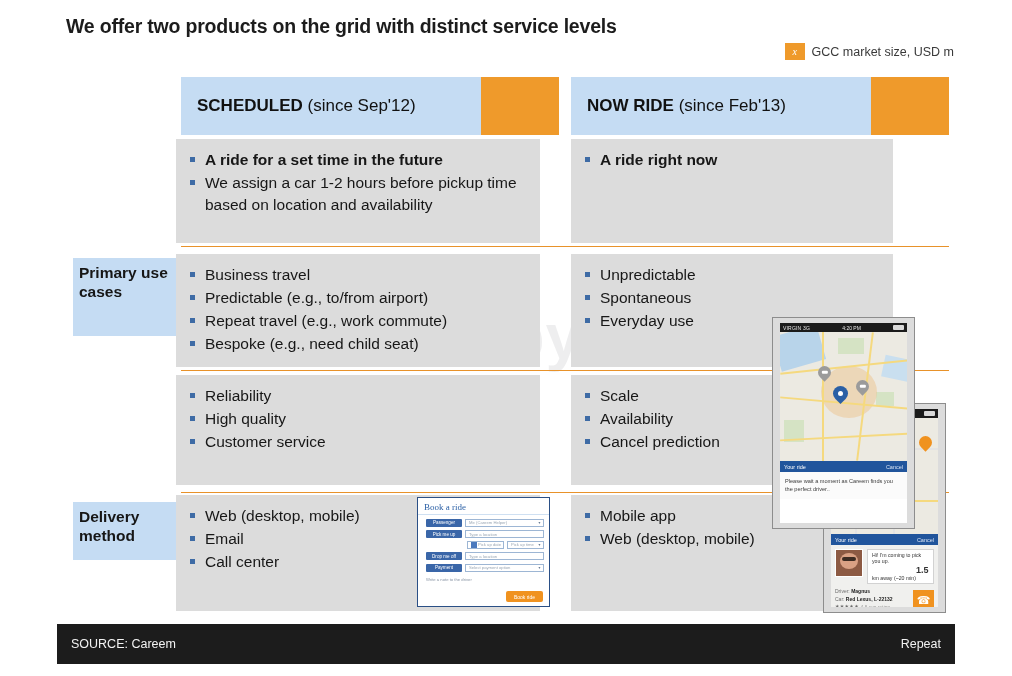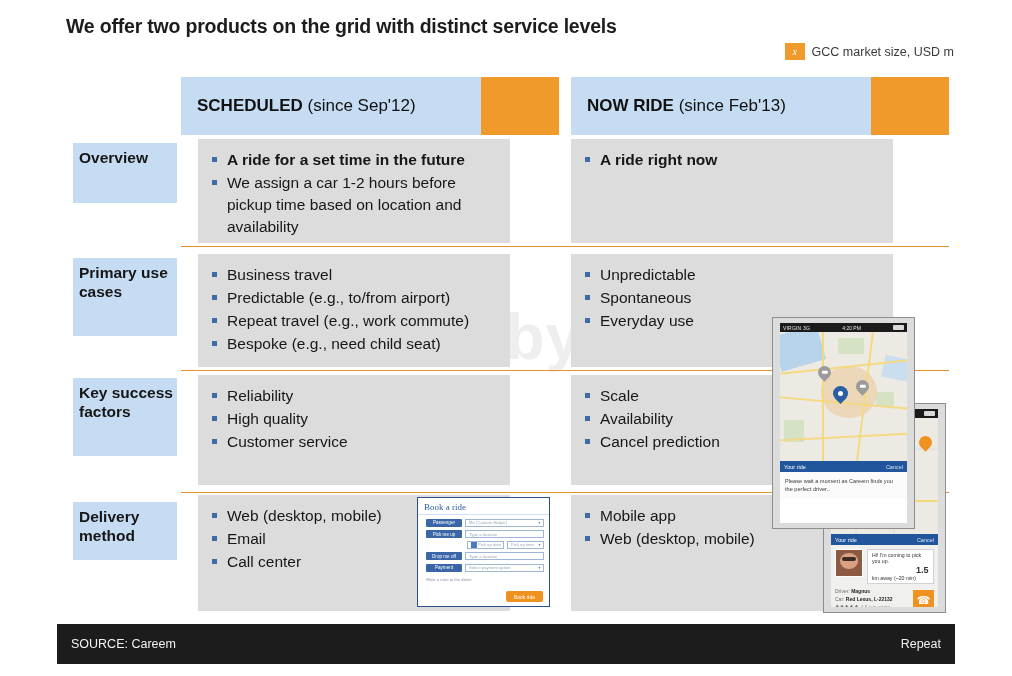--- a/index.html
+++ b/index.html
@@ -88,21 +88,21 @@
     line-height: 1.22;
     color: #161616;
     padding: 6px 0 6px 6px;
     box-sizing: border-box;
   }
 
   .col {
     position: absolute;
     background: #dcdcdc;
   }
-  .col.left  { left: 198px; width: 312px; }
+  .col.left  { left: 176px; width: 364px; }
   .col.right { left: 571px; width: 322px; }
 
   .col-header {
     position: absolute;
     top: 77px;
     height: 58px;
     background: #c5dcf3;
     display: flex;
     align-items: center;
   }
@@ -478,21 +478,20 @@
   </div>
 
   <div class="col-header" style="left:571px;width:378px;">
     <div class="htext">
       <b>NOW RIDE</b>
       <span>(since Feb'13)</span>
     </div>
     <div class="hsize"></div>
   </div>
 
-  <div class="row-label" style="top:143px;height:60px;">Overview</div>
   <div class="col left" style="top:139px;height:104px;">
     <ul class="bullets">
       <li class="strong">A ride for a set time in the future</li>
       <li>We assign a car 1-2 hours before pickup time based on location and availability</li>
     </ul>
   </div>
   <div class="col right" style="top:139px;height:104px;">
     <ul class="bullets">
       <li class="strong">A ride right now</li>
     </ul>
@@ -510,21 +509,20 @@
   </div>
   <div class="col right" style="top:254px;height:113px;">
     <ul class="bullets">
       <li>Unpredictable</li>
       <li>Spontaneous</li>
       <li>Everyday use</li>
     </ul>
   </div>
   <div class="divider" style="left:181px;width:768px;top:370px;"></div>
 
-  <div class="row-label" style="top:378px;height:78px;">Key success factors</div>
   <div class="col left" style="top:375px;height:110px;">
     <ul class="bullets">
       <li>Reliability</li>
       <li>High quality</li>
       <li>Customer service</li>
     </ul>
   </div>
   <div class="col right" style="top:375px;height:110px;">
     <ul class="bullets">
       <li>Scale</li>

